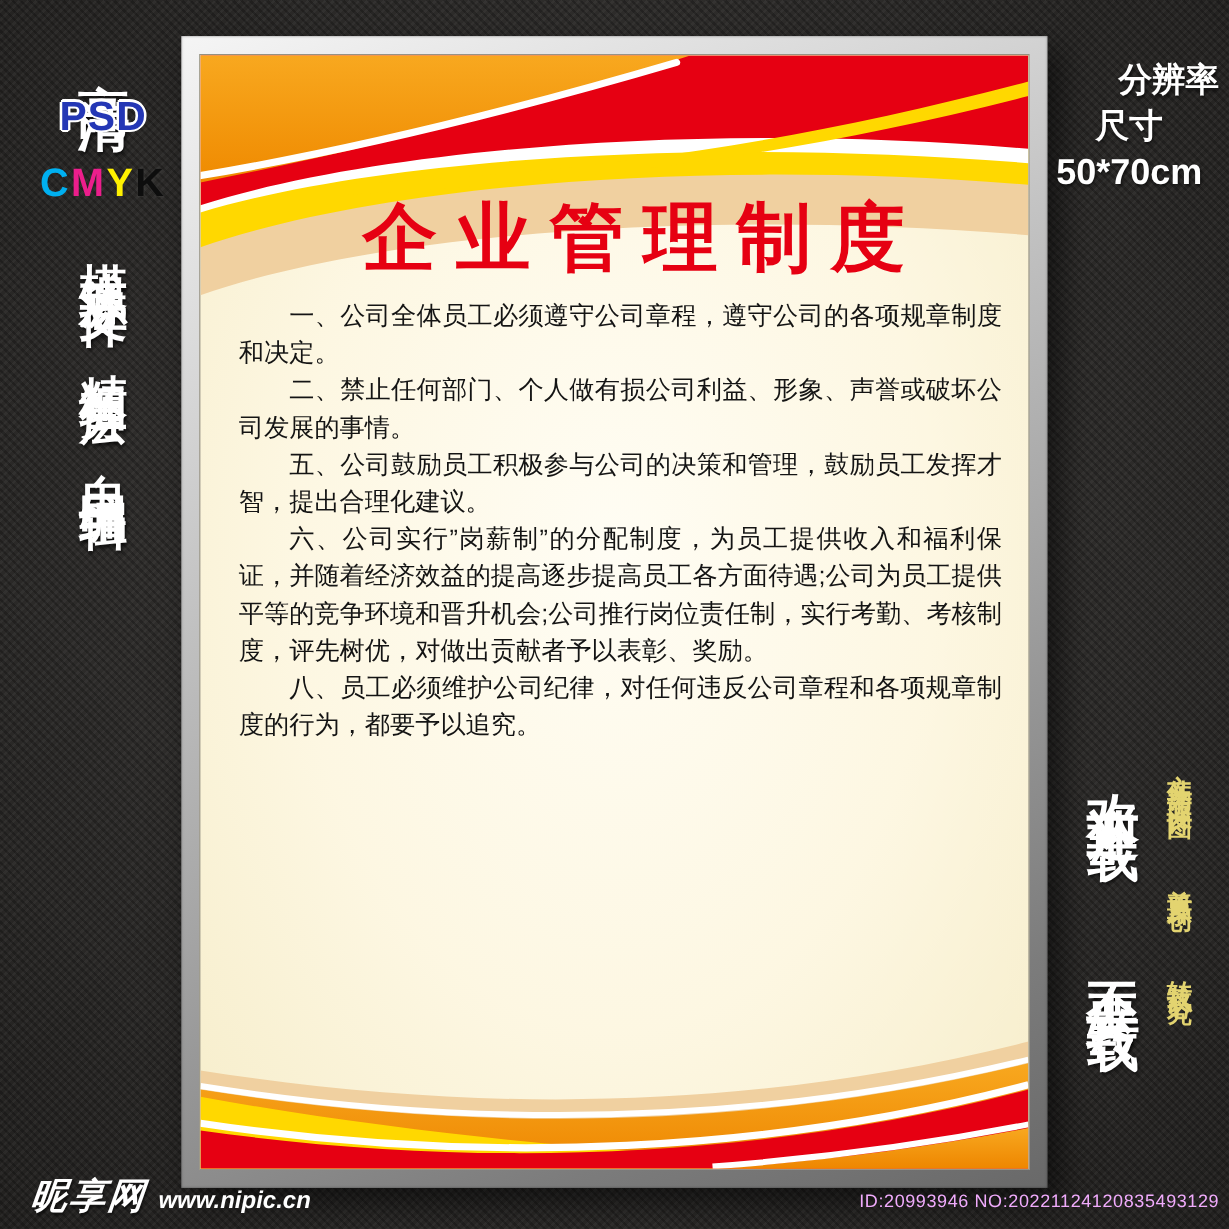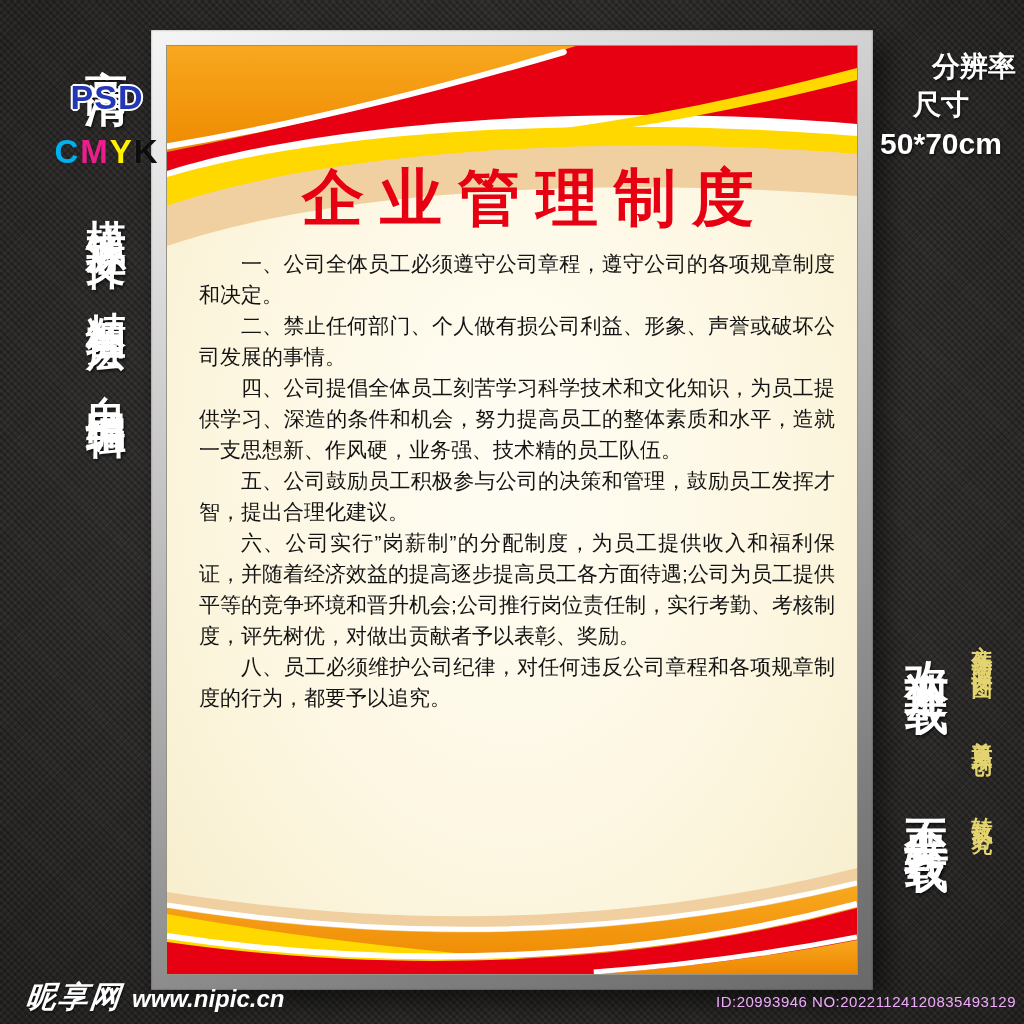--- a/index.html
+++ b/index.html
@@ -11,21 +11,21 @@
     background-image:
       repeating-linear-gradient(45deg, rgba(0,0,0,.22) 0 2px, transparent 2px 5px),
       repeating-linear-gradient(-45deg, rgba(255,255,255,.035) 0 2px, transparent 2px 5px),
       radial-gradient(ellipse at 50% 45%, rgba(255,255,255,.05), rgba(0,0,0,.35));
   }
 
   
   .wm-left {
     position:absolute; left:30px; top:34px; width:112px;
     display:flex; flex-direction:column; align-items:center; gap:16px;
-    color:#fff; z-index:5;margin-left:21px;
+    color:#fff; z-index:5;
   }
   .v-text { writing-mode:vertical-rl; text-orientation:upright; white-space:pre; }
   .wm-hd { font-size:44px; font-weight:bold; letter-spacing:14px; text-shadow:1px 2px 3px rgba(0,0,0,.6); }
   .wm-psd {
     font-size:34px; font-weight:bold; color:#2437b5; letter-spacing:1px;
     text-shadow:-2px 0 #fff,2px 0 #fff,0 -2px #fff,0 2px #fff,-1px -1px #fff,1px 1px #fff,1px -1px #fff,-1px 1px #fff;
   }
   .wm-cmyk { font-size:33px; font-weight:bold; letter-spacing:2px; white-space:nowrap; }
   .wm-cmyk .c{color:#00b0f0;} .wm-cmyk .m{color:#ec1e8c;} .wm-cmyk .y{color:#fff100;} .wm-cmyk .k{color:#0d0d0d; text-shadow:0 0 2px rgba(255,255,255,.18);}
   .wm-features { font-size:40px; font-weight:bold; letter-spacing:8px; text-shadow:1px 2px 3px rgba(0,0,0,.6); }
@@ -50,21 +50,21 @@
     position:absolute; left:968px; top:628px; color:#e3d470;
     font-size:21px; font-weight:bold; letter-spacing:5px; z-index:5;
   }
 
   
   .footer-logo {
     position:absolute; left:26px; bottom:6px; color:#fff; z-index:5;
     display:flex; align-items:baseline; gap:10px;
   }
   .footer-logo .logo-cn { font-size:30px; font-weight:900; font-style:italic; transform:skewX(-6deg); letter-spacing:2px; text-shadow:1px 2px 2px rgba(0,0,0,.5); }
-  .footer-logo .logo-url { font-size:24px; font-weight:bold; font-style:italic; }
+  .footer-logo .logo-url { font-size:20px; font-weight:bold; font-style:italic; }
   .footer-id {
     position:absolute; right:8px; bottom:14px; color:#f0abfc; font-size:15px; z-index:5; letter-spacing:.5px;
   }
 
   
   .frame {
     position:absolute; left:151px; top:30px; width:722px; height:960px; z-index:2;
     background:linear-gradient(155deg,#f5f5f5 0%,#d8d8d8 22%,#a9a9a9 55%,#7c7c7c 85%,#696969 100%);
     padding:15px;
     box-shadow:10px 12px 26px rgba(0,0,0,.6), inset 0 0 2px rgba(0,0,0,.5);
@@ -162,20 +162,19 @@
 
       <path d="M692,88 C600,106 510,116 430,122 L692,122 Z" fill="url(#gOr2)"></path>
       <path d="M692,85 C600,103 510,114 428,120" fill="none" stroke="#ffffff" stroke-width="5"></path>
     </svg>
 
     <div class="poster-title">企业管理制度</div>
 
     <div class="poster-body">
       <p>一、公司全体员工必须遵守公司章程，遵守公司的各项规章制度和决定。</p>
       <p>二、禁止任何部门、个人做有损公司利益、形象、声誉或破坏公司发展的事情。</p>
-      <p>四、公司提倡全体员工刻苦学习科学技术和文化知识，为员工提供学习、深造的条件和机会，努力提高员工的整体素质和水平，造就一支思想新、作风硬，业务强、技术精的员工队伍。</p>
       <p>五、公司鼓励员工积极参与公司的决策和管理，鼓励员工发挥才智，提出合理化建议。</p>
       <p>六、公司实行”岗薪制”的分配制度，为员工提供收入和福利保证，并随着经济效益的提高逐步提高员工各方面待遇;公司为员工提供平等的竞争环境和晋升机会;公司推行岗位责任制，实行考勤、考核制度，评先树优，对做出贡献者予以表彰、奖励。</p>
       <p>八、员工必须维护公司纪律，对任何违反公司章程和各项规章制度的行为，都要予以追究。</p>
     </div>
 
   </div>
 </div>
 
 </body></html>

